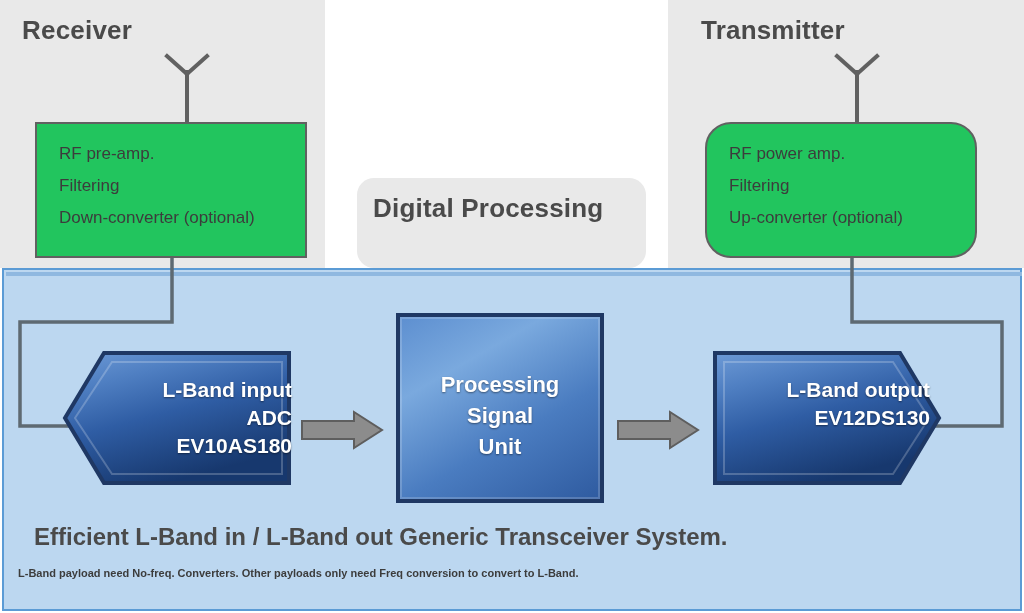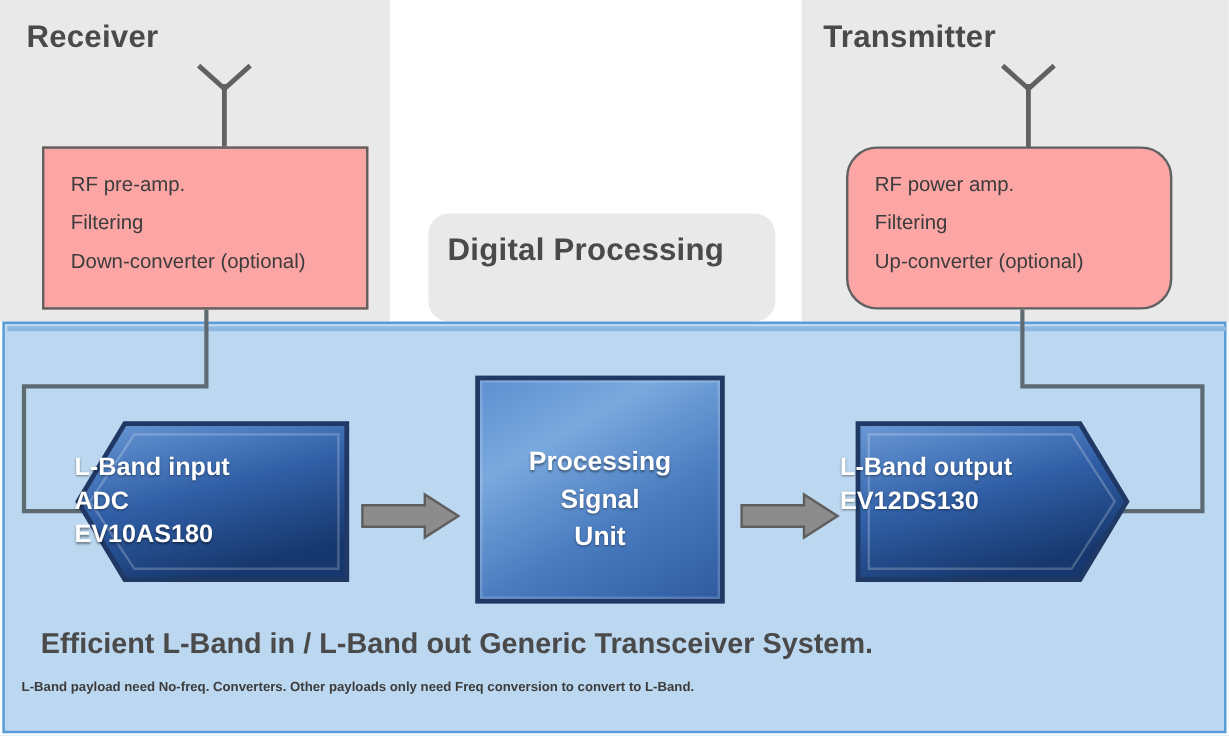--- a/index.html
+++ b/index.html
@@ -22,30 +22,30 @@
 
   .panel-title{
     position:absolute;
     font-size:26px;
     font-weight:bold;
     color:#4a4a4a;
     letter-spacing:.2px;
     white-space:nowrap;
   }
   #receiver-title{left:22px;top:15px;}
-  #transmitter-title{left:18px;top:15px;text-align:right;}
+  #transmitter-title{left:33px;top:15px;text-align:right;}
   #digital-title{left:16px;top:15px;}
 
   
   .antenna{position:absolute;}
 
   
   .rf-box{
     position:absolute;
-    background:#fca5a5;
+    background:#22c55e;
     border:2px solid #616161;
     box-sizing:border-box;
   }
   #rx-box{left:35px;top:122px;width:272px;height:136px;}
   #tx-box{left:705px;top:122px;width:272px;height:136px;border-radius:26px;}
   .rf-line{
     position:absolute;
     left:22px;
     font-size:17px;
     color:#3c3c3c;
@@ -70,21 +70,21 @@
   }
 
   
   .conn{position:absolute;}
 
   
   .chip{position:absolute;}
   .chip-label{
     position:absolute;
     width:100%;
-    text-align:left;
+    text-align:right;
     color:#ffffff;
     font-size:21px;
     font-weight:bold;
     line-height:28px;
     text-shadow:0 1px 2px rgba(0,0,0,.45);
     pointer-events:none;
   }
 
   
   #spu-block{

